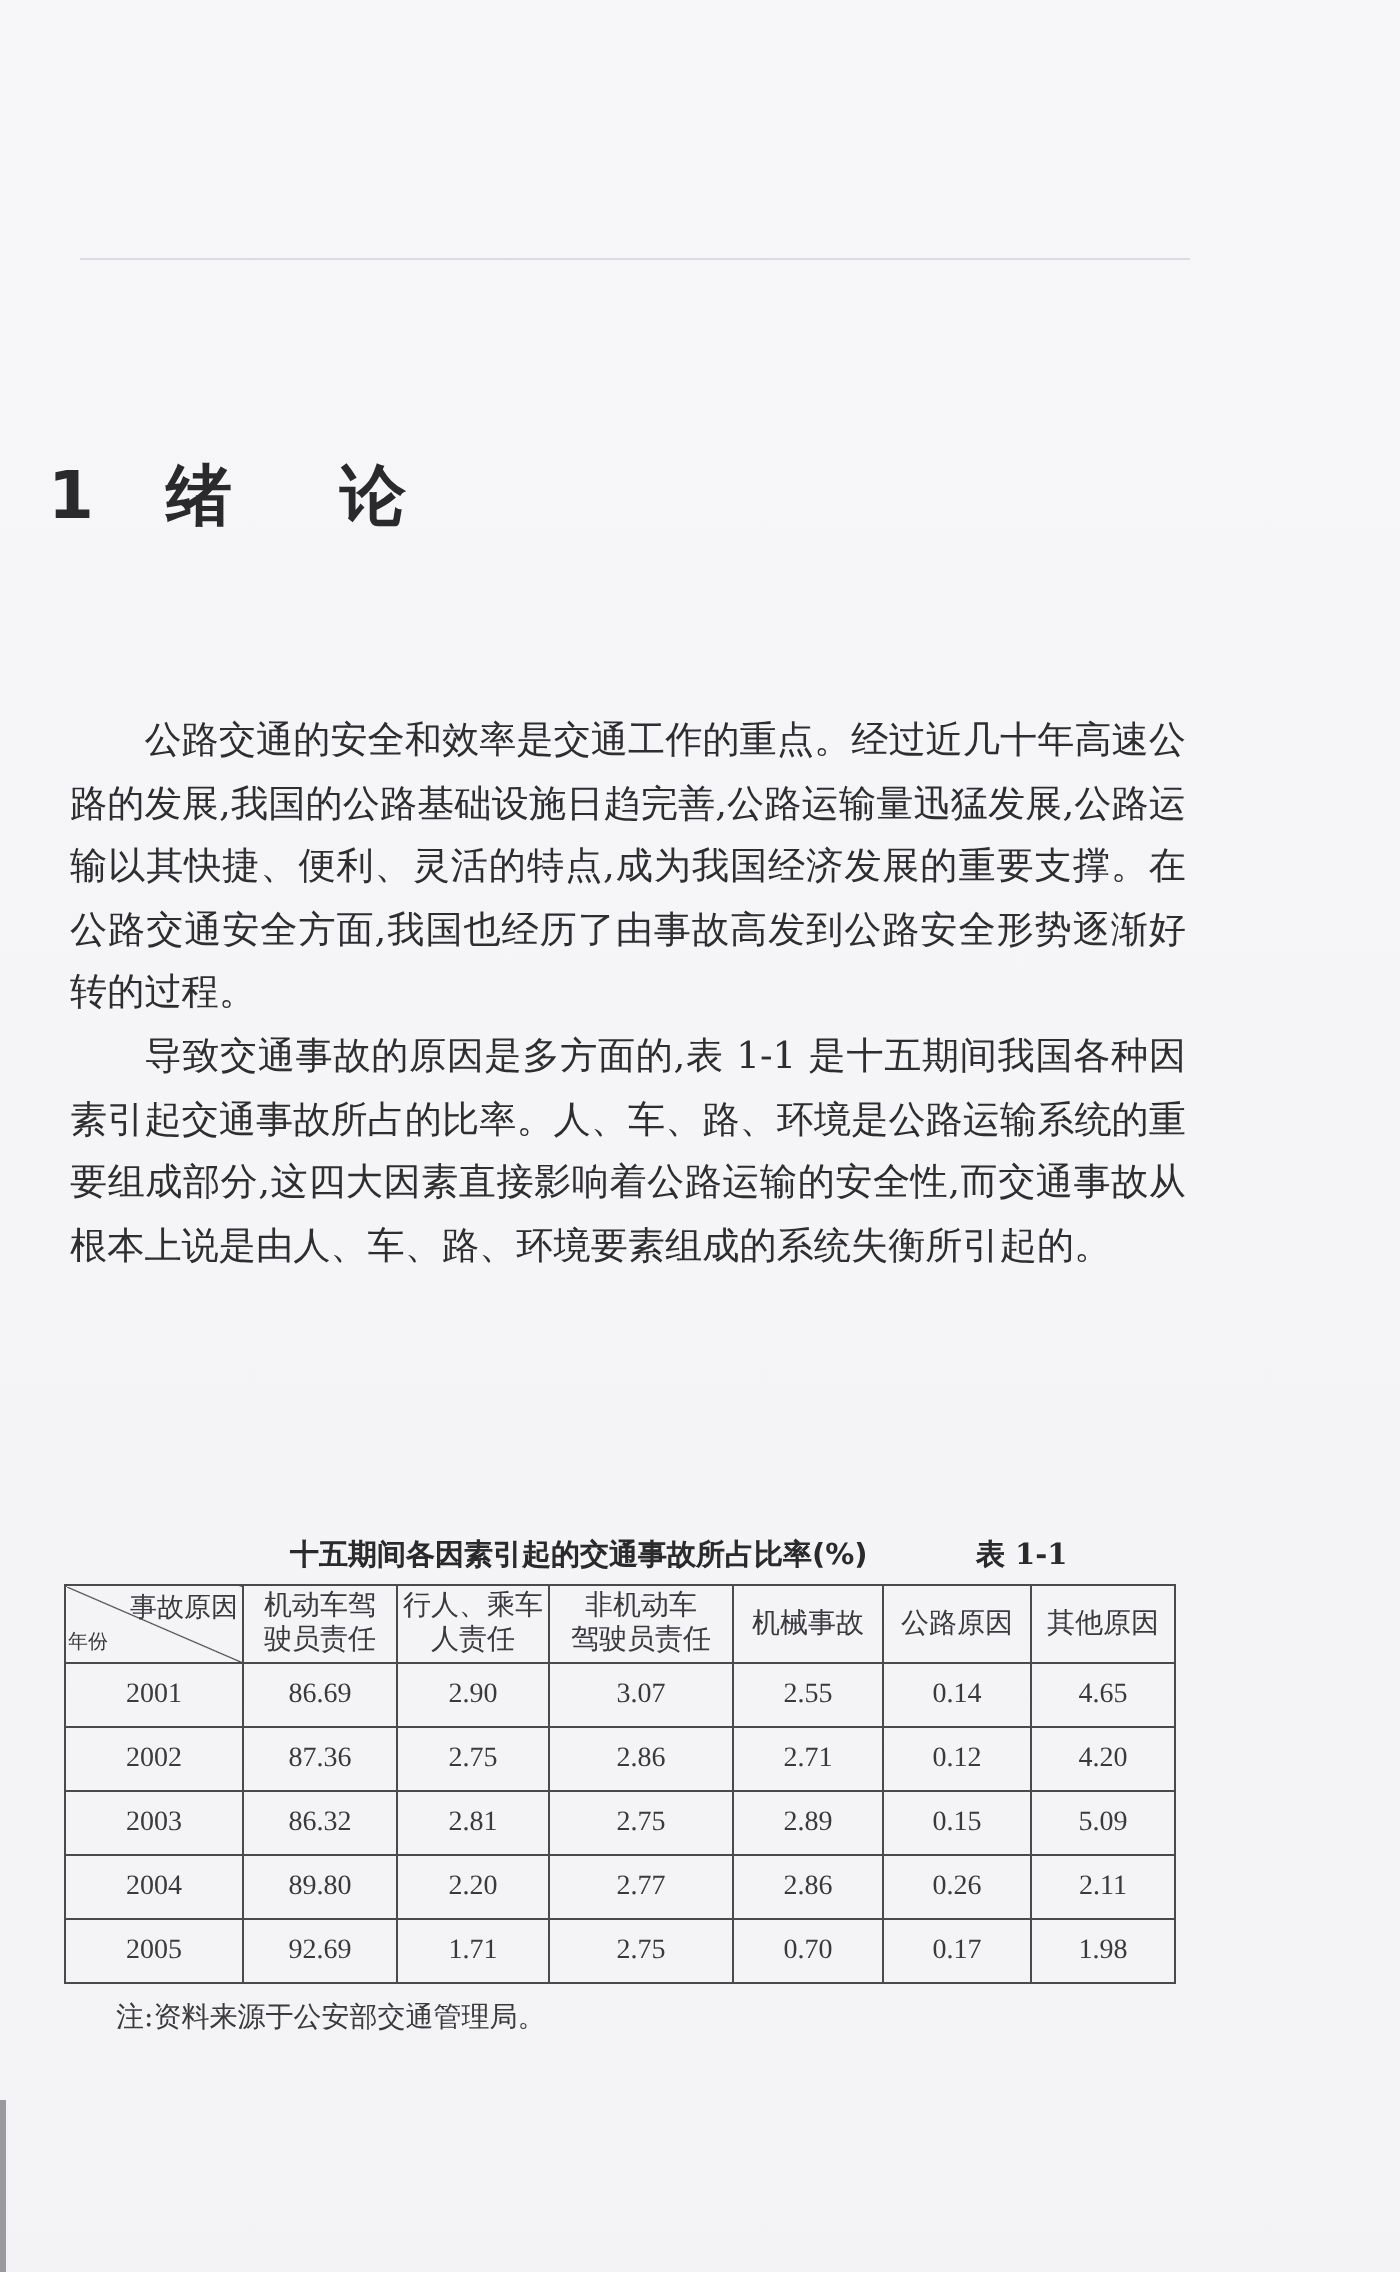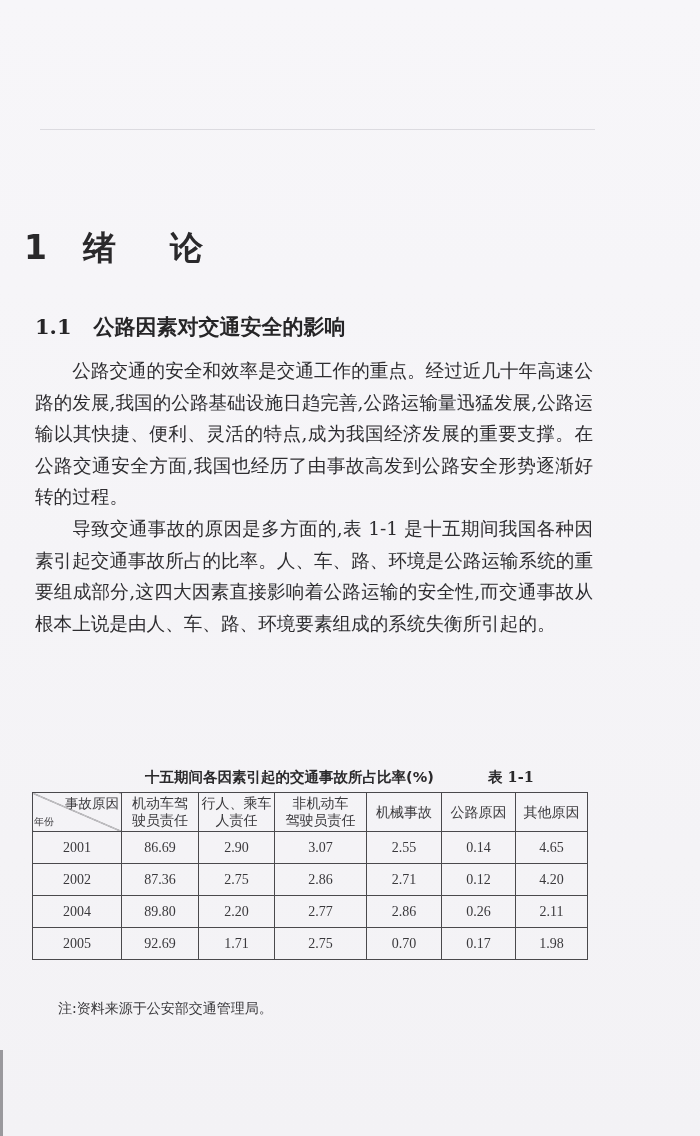--- a/index.html
+++ b/index.html
@@ -96,23 +96,20 @@
 
 <div class="page">
   <div class="ghost-header"></div>
   <div class="ghost-rule"></div>
   <div class="ghost-text"></div>
 
   <div class="chapter-title">
     <span class="num">1</span><span class="w1">绪</span><span>论</span>
   </div>
 
-  <div class="section-title">
-    <span class="sec-num">1.1</span><span>公路因素对交通安全的影响</span>
-  </div>
 
   <div class="body-text">
     <p>公路交通的安全和效率是交通工作的重点。经过近几十年高速公路的发展,我国的公路基础设施日趋完善,公路运输量迅猛发展,公路运输以其快捷、便利、灵活的特点,成为我国经济发展的重要支撑。在公路交通安全方面,我国也经历了由事故高发到公路安全形势逐渐好转的过程。</p>
     <p>导致交通事故的原因是多方面的,表 1-1 是十五期间我国各种因素引起交通事故所占的比率。人、车、路、环境是公路运输系统的重要组成部分,这四大因素直接影响着公路运输的安全性,而交通事故从根本上说是由人、车、路、环境要素组成的系统失衡所引起的。</p>
   </div>
 
   <div class="table-caption">
     <span>十五期间各因素引起的交通事故所占比率(%)</span>
     <span class="tag">表 1-1</span>
   </div>
@@ -145,20 +142,29 @@
       <tr>
         <td>2002</td>
         <td>87.36</td>
         <td>2.75</td>
         <td>2.86</td>
         <td>2.71</td>
         <td>0.12</td>
         <td>4.20</td>
       </tr>
       <tr>
+        <td>2003</td>
+        <td>86.32</td>
+        <td>2.81</td>
+        <td>2.75</td>
+        <td>2.89</td>
+        <td>0.15</td>
+        <td>5.09</td>
+      </tr>
+      <tr>
         <td>2004</td>
         <td>89.80</td>
         <td>2.20</td>
         <td>2.77</td>
         <td>2.86</td>
         <td>0.26</td>
         <td>2.11</td>
       </tr>
       <tr>
         <td>2005</td>

